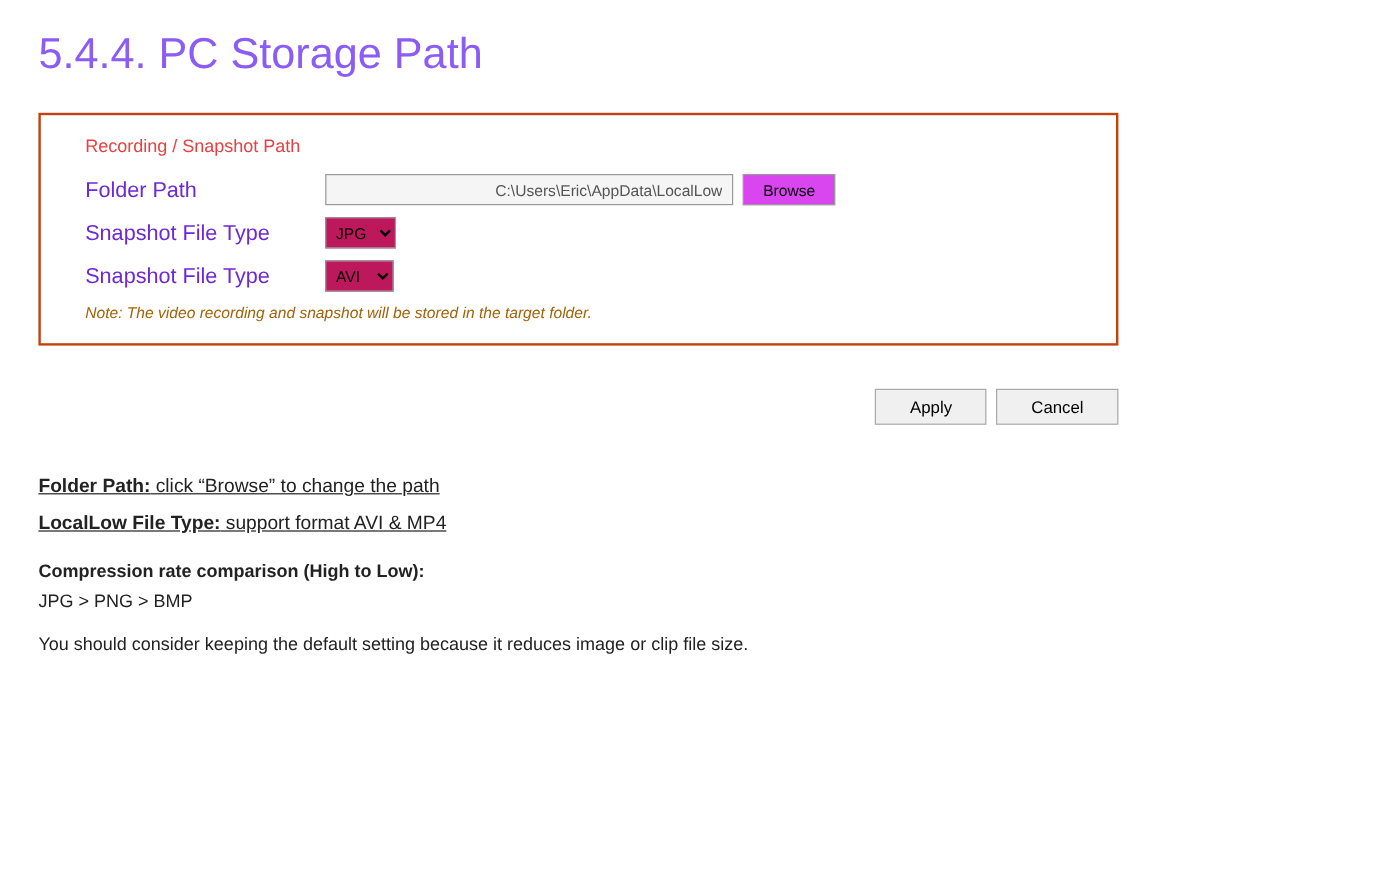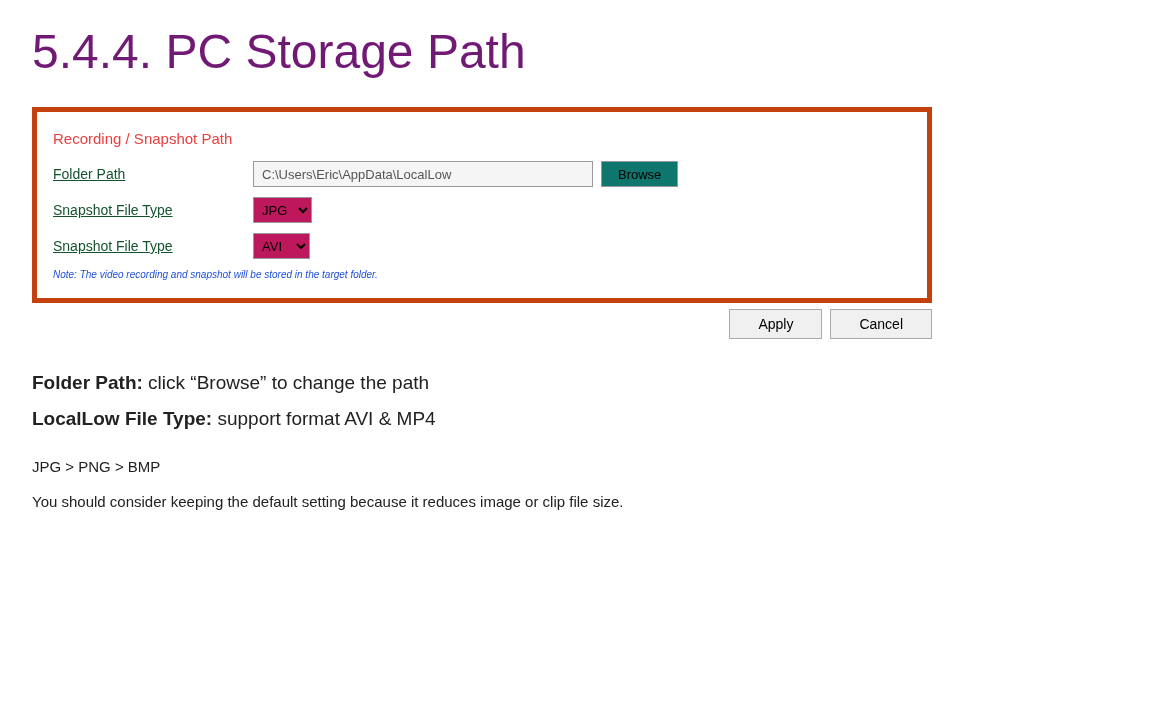--- a/index.html
+++ b/index.html
@@ -6,104 +6,105 @@
     body {
       font-family: 'Segoe UI', Arial, sans-serif;
       font-size: 15px;
       color: #222;
       background: #fff;
       padding: 24px 32px;
       width: 1151px;
       min-height: 726px;
     }
     h1.page-title {
-      font-size: 48px;
+      font-size: 36px;
       font-weight: 300;
       margin-bottom: 28px;
-      color: #701a75;
+      color: #8b5cf6;
     }
     .panel {
-      border: 5px solid #c2410c;
-      padding: 18px 20px 18px 16px;
-      margin-bottom: 6px;
+      border: 2px solid #c2410c;
+      padding: 18px 20px 18px 37px;
+      margin-bottom: 36px;
       max-width: 900px;
     }
     .panel-title {
       font-size: 15px;
       color: #e84040;
       margin-bottom: 14px;
       font-weight: normal;
     }
     .form-row {
       display: flex;
       align-items: center;
       margin-bottom: 10px;
     }
     .form-label {
       width: 200px;
-      font-size: 14px;
-      color: #14532d;
+      font-size: 18px;
+      color: #6d28d9;
       flex-shrink: 0;
-      text-decoration: underline;
     }
     .path-input {
       width: 340px;
       border: 1px solid #999;
       padding: 4px 8px;
       font-size: 13px;
       color: #555;
       background: #f5f5f5;
       height: 26px;
+      text-align: right;
     }
     .browse-btn {
       margin-left: 8px;
       padding: 3px 16px;
       border: 1px solid #999;
-      background: #0f766e;
+      background: #d946ef;
       font-size: 13px;
       cursor: pointer;
       height: 26px;
     }
     .file-select {
       border: 1px solid #999;
       padding: 2px 4px;
       font-size: 13px;
       background: #be185d;
       height: 26px;
       cursor: pointer;
     }
     .note-text {
-      font-size: 10px;
-      color: #1d4ed8;
+      font-size: 13px;
+      color: #a16207;
       margin-top: 6px;
       font-style: italic;
     }
     .button-row {
       display: flex;
       justify-content: flex-end;
       max-width: 900px;
-      margin-bottom: 28px;
+      margin-bottom: 38px;
       gap: 8px;
       align-items: flex-end;
     }
     .apply-btn, .cancel-btn {
       padding: 6px 28px;
       border: 1px solid #aaa;
       background: #f0f0f0;
       font-size: 14px;
       cursor: pointer;
     }
     .desc-section {
       max-width: 900px;
       margin-bottom: 18px;
     }
     .desc-line {
       margin-bottom: 4px;
-      font-size: 19px;
+      font-size: 16px;
       line-height: 1.7;
+      text-decoration: underline;
     }
     .desc-line .bold { font-weight: bold; }
     .compression-section {
       max-width: 900px;
       margin-top: 10px;
     }
     .compression-title {
       font-weight: bold;
       font-size: 15px;
       margin-bottom: 4px;
@@ -161,16 +162,17 @@
 <div class="desc-section">
   <p class="desc-line">
     <span class="bold">Folder Path:</span><span> click “Browse” to change the path</span>
   </p>
   <p class="desc-line">
     <span class="bold">LocalLow File Type:</span><span> support format AVI &amp; MP4</span>
   </p>
 </div>
 
 <div class="compression-section">
+  <p class="compression-title">Compression rate comparison (High to Low):</p>
   <p class="compression-line">JPG &gt; PNG &gt; BMP</p>
 </div>
 
 <div class="footer-note">You should consider keeping the default setting because it reduces image or clip file size.</div>
 
 </body></html>

